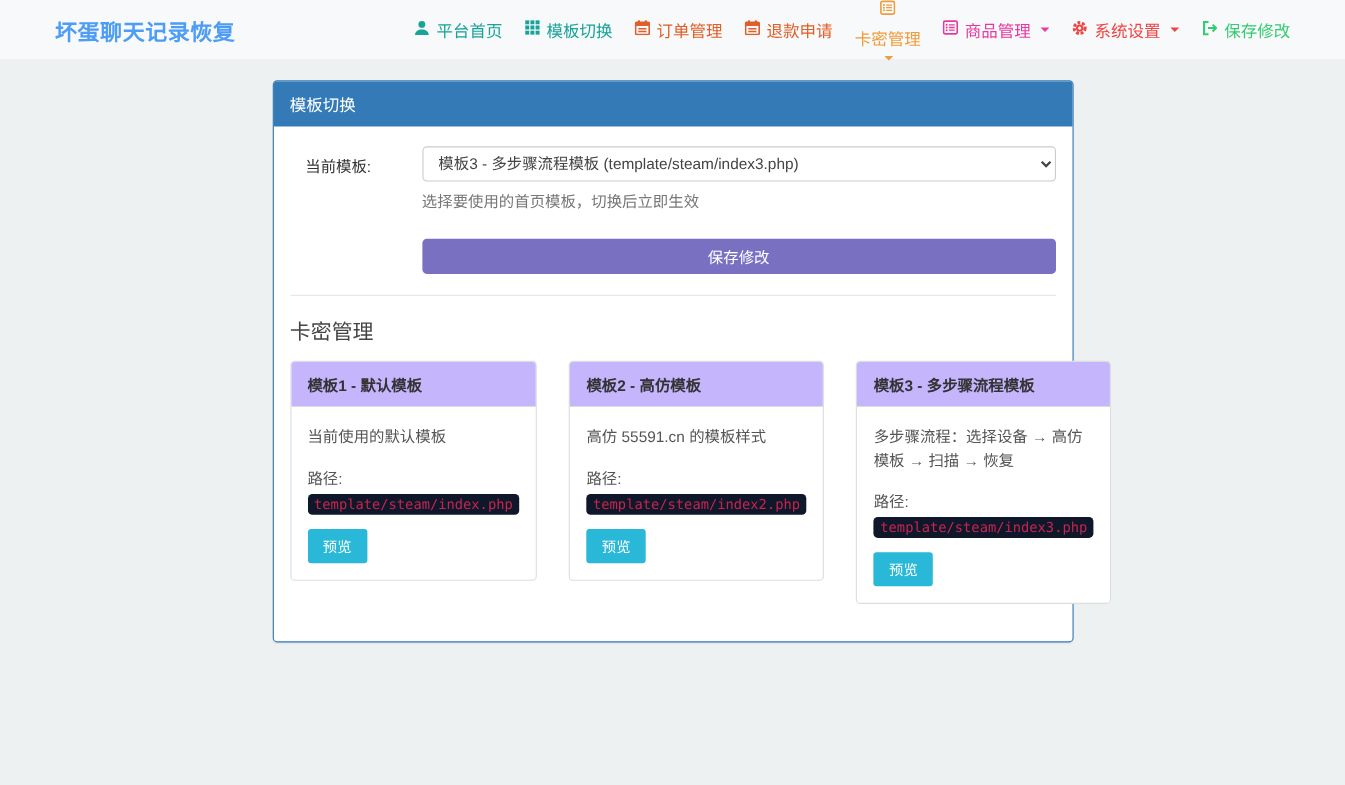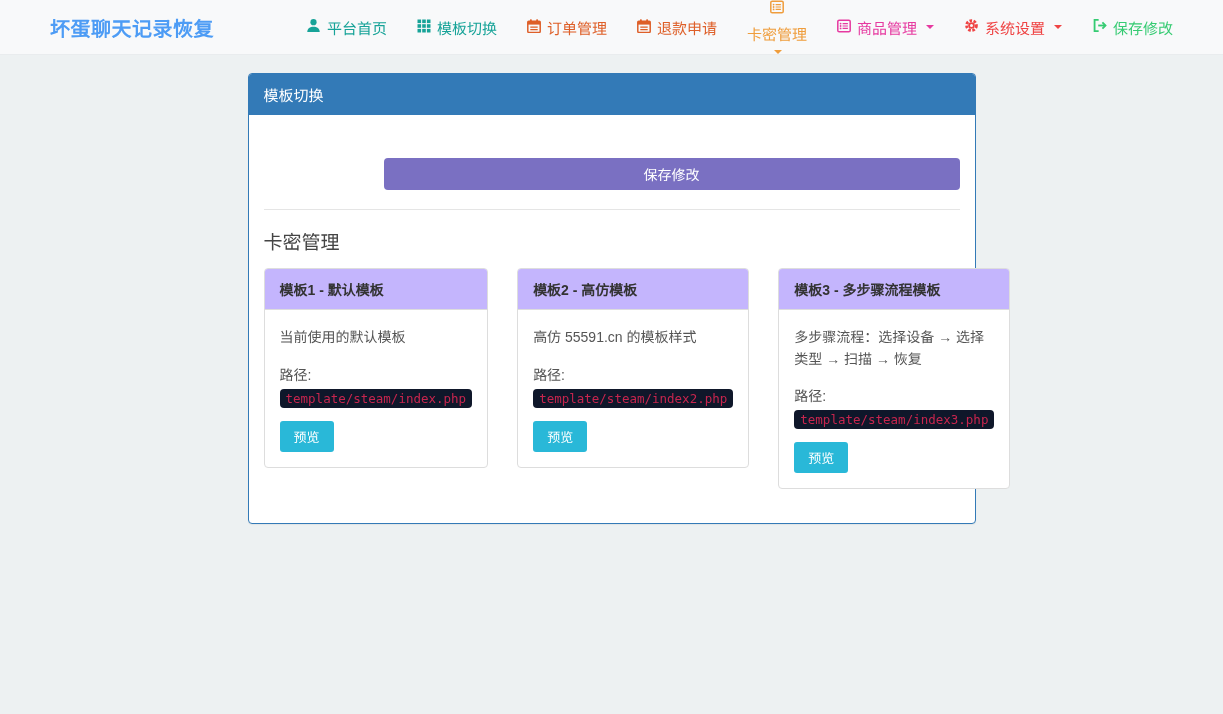--- a/index.html
+++ b/index.html
@@ -16,21 +16,21 @@
   .navbar {
     height: 55px; background: #f8f9fa;
     border-bottom: 1px solid #e9ecee;
     display: flex; align-items: center; justify-content: space-between;
     padding: 0 50px;
   }
   .brand {
     font-size: 20px; font-weight: bold; color: #4d9cf5;
     text-decoration: none; letter-spacing: 0.5px; cursor: pointer;
   }
-  .nav { display: flex; align-items: center; gap: 30px; }
+  .nav { display: flex; align-items: center; gap: 20px; }
   .nav-item {
     display: flex; align-items: center; gap: 6px;
     font-size: 15px; text-decoration: none; cursor: pointer; white-space: nowrap;
   }
   .nav-item svg { flex: 0 0 auto; }
   .caret {
     display: inline-block; width: 0; height: 0; margin-left: 3px;
     border-left: 4px solid transparent; border-right: 4px solid transparent;
     border-top: 4px solid currentColor;
   }
@@ -216,20 +216,29 @@
 
   </nav>
 </header>
 
 <main class="container">
   <section class="panel">
     <div class="panel-heading">模板切换</div>
 
     <div class="panel-body">
 
+      <div class="form-row">
+        <label class="form-label">当前模板:</label>
+        <div class="form-ctrl">
+          <select class="form-control">
+            <option selected="">模板3 - 多步骤流程模板 (template/steam/index3.php)</option>
+          </select>
+          <div class="help-block">选择要使用的首页模板，切换后立即生效</div>
+        </div>
+      </div>
 
       <div class="form-row save-row">
         <span class="form-label"></span>
         <div class="form-ctrl">
           <button class="btn-save">保存修改</button>
         </div>
       </div>
 
       <hr class="divider">
 
@@ -253,21 +262,21 @@
             <p class="tcard-desc">高仿 55591.cn 的模板样式</p>
             <div class="path-label">路径:</div>
             <code class="code">template/steam/index2.php</code>
             <div><button class="btn-preview">预览</button></div>
           </div>
         </div>
 
         <div class="tcard">
           <div class="tcard-header">模板3 - 多步骤流程模板</div>
           <div class="tcard-body">
-            <p class="tcard-desc">多步骤流程：选择设备 → 选择类型 → 扫描 → 恢复</p>
+            <p class="tcard-desc">多步骤流程：选择设备 → 高仿模板 → 扫描 → 恢复</p>
             <div class="path-label">路径:</div>
             <code class="code">template/steam/index3.php</code>
             <div><button class="btn-preview">预览</button></div>
           </div>
         </div>
 
       </div>
     </div>
   </section>
 </main>

